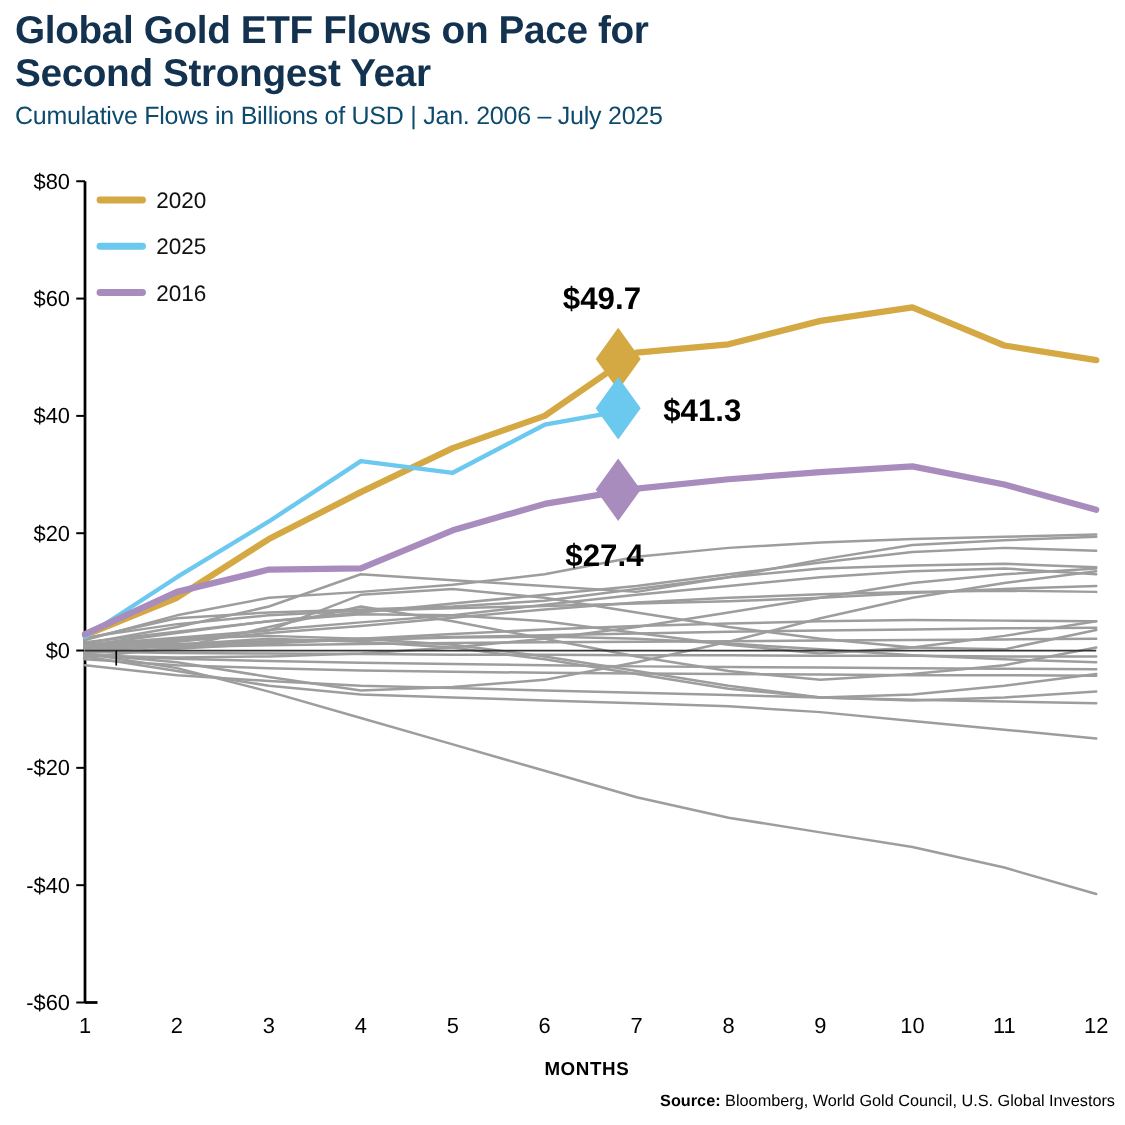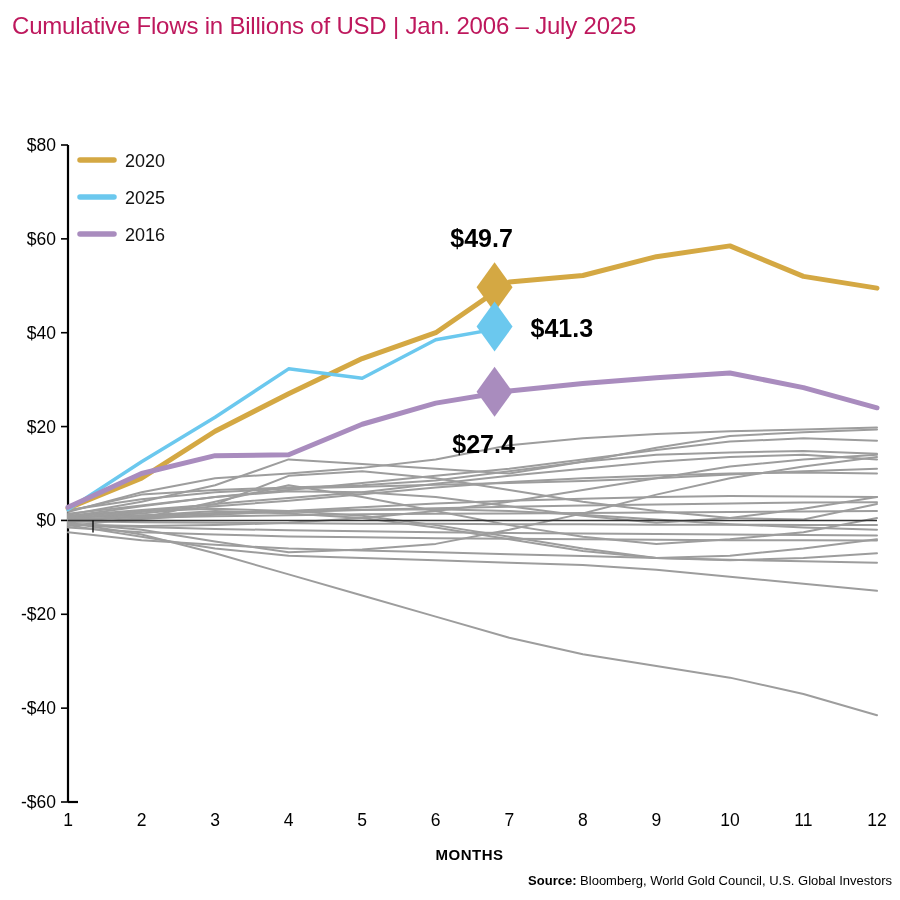--- a/index.html
+++ b/index.html
@@ -34,22 +34,22 @@
     font-size: 31px;
     font-weight: bold;
     color: #123250;
     line-height: 1.13;
     letter-spacing: -0.3px;
     white-space: pre-line;
     margin: 0;
     font-family: "Liberation Sans", sans-serif;
   }
   .subtitle {
-    font-size: 24px;
-    color: #be185d;
+    font-size: 20px;
+    color: #0c4a6e;
     margin: 6px 0 0 0;
     letter-spacing: -0.2px;
     font-weight: 400;
   }
 
   
   .chart-wrap {
     position: absolute;
     left: 0;
     top: 0;
@@ -98,20 +98,22 @@
     white-space: nowrap;
   }
   .source b { font-weight: bold; }
 </style>
 </head>
 <body>
 
 <div id="root">
 
   <div class="header">
+    <div class="title">Global Gold ETF Flows on Pace for
+Second Strongest Year</div>
     <div class="subtitle">Cumulative Flows in Billions of USD | Jan. 2006 – July 2025</div>
   </div>
 
   <div class="chart-wrap">
     <svg class="plot" id="plot-svg" width="900" height="900" viewBox="0 0 900 900">
       <g id="g-yticks">
           <line x1="61" y1="145" x2="68" y2="145" stroke="#000" stroke-width="1.6"></line>
           <text x="56" y="151" class="tick-label ylab">$80</text>
           <line x1="61" y1="238.8571428571429" x2="68" y2="238.8571428571429" stroke="#000" stroke-width="1.6"></line>
           <text x="56" y="244.8571428571429" class="tick-label ylab">$60</text>

